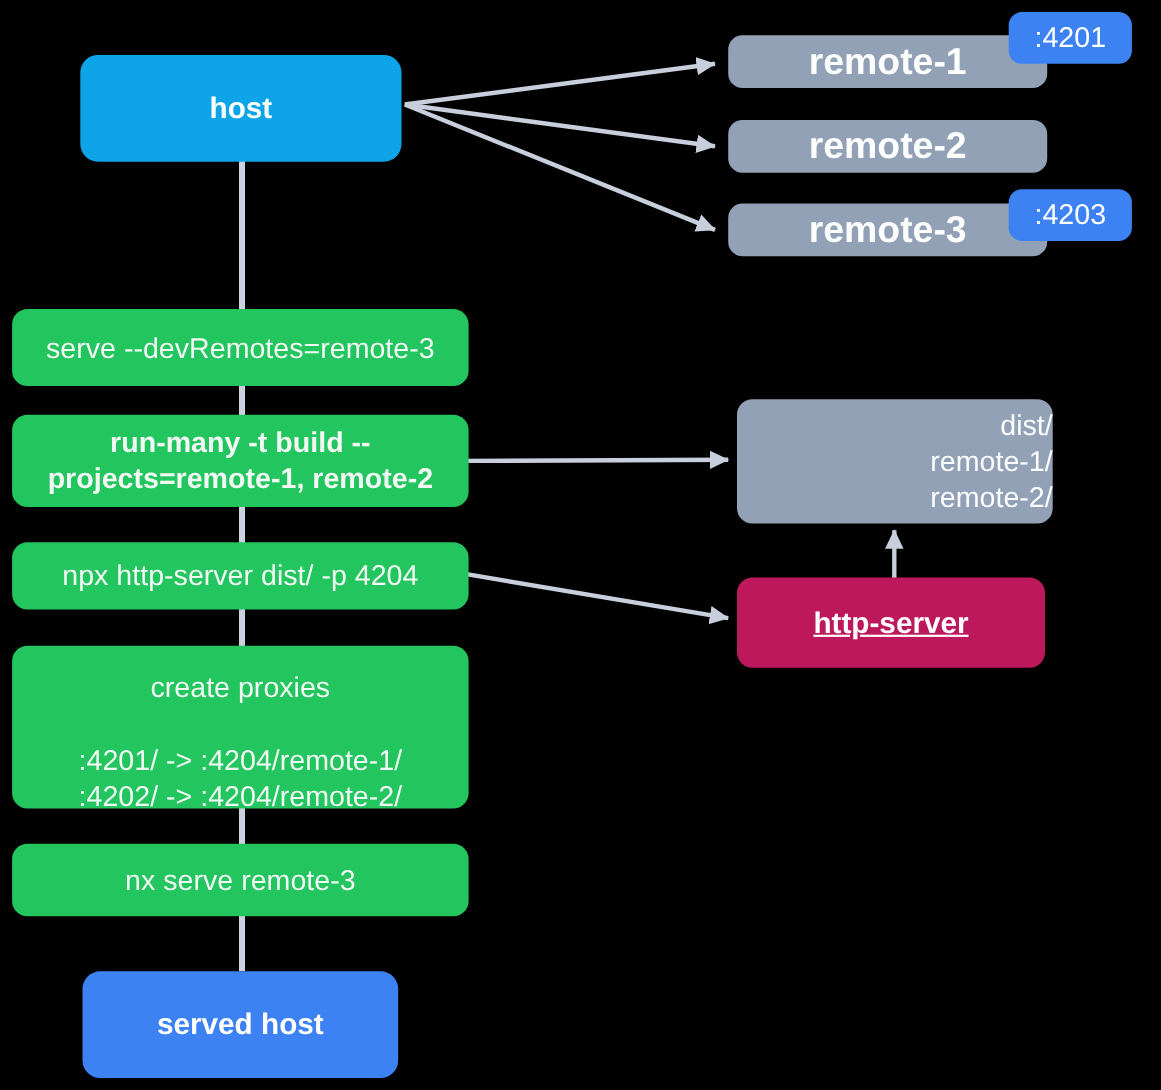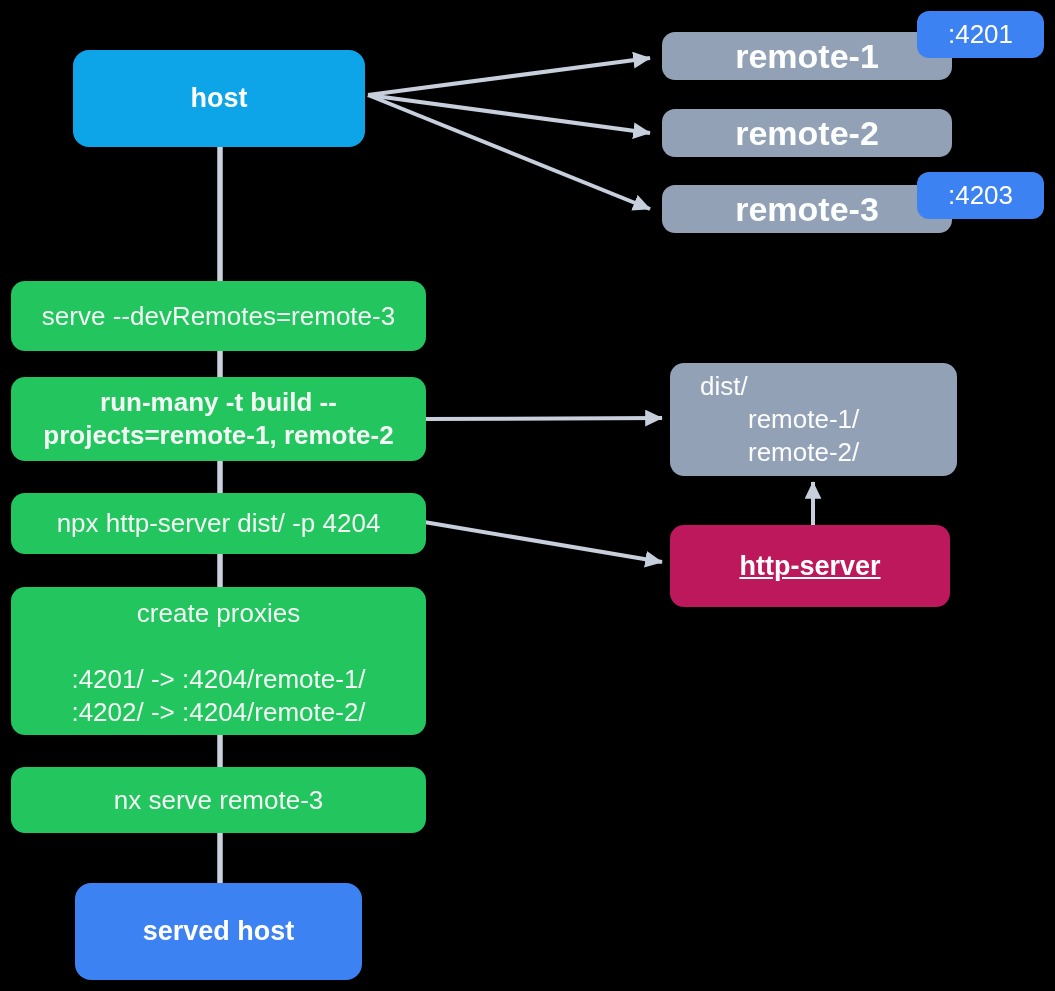--- a/index.html
+++ b/index.html
@@ -50,21 +50,21 @@
     background: #92a1b5;
     border-radius: 13px;
     font-size: 34px; font-weight: 700;
     color: #fdfefe;
   }
   .r1 { top: 32px; }
   .r2 { top: 109px; }
   .r3 { top: 185px; }
   .badge {
     position: absolute;
-    left: 917px; width: 127px; height: 47px;
+    left: 917px; width: 112px; height: 47px;
     background: #3d82f2;
     border-radius: 12px;
     display: flex; align-items: center; justify-content: center;
     color: #ffffff;
     font-size: 26px; font-weight: 500;
     z-index: 3;
   }
   .b1 { top: 11px; }
   .b2 { top: 97px; }
   .b3 { top: 172px; }
@@ -76,30 +76,30 @@
     color: #f2f8f4;
     line-height: 33px;
   }
   .serve-cmd { top: 281px; height: 70px; }
   .build-cmd { top: 377px; height: 84px; flex-direction: column; font-weight: bold; }
   .npx-cmd { top: 493px; height: 61px; }
   .proxies-cmd {
     top: 587px; height: 148px;
     flex-direction: column;
     justify-content: flex-start;
-    padding-top: 10px;
+    padding-top: 22px;
   }
   .proxies-cmd .p-rules { margin-top: 33px; }
   .nx3-cmd { top: 767px; height: 66px; }
   .dist {
     left: 670px; top: 363px; width: 287px; height: 113px;
     background: #92a1b5;
     border-radius: 14px;
     flex-direction: column;
-    align-items: flex-start;
+    align-items: flex-end;
     justify-content: flex-start;
     text-align: left;
     padding: 7px 0 0 30px;
     font-size: 26px;
     line-height: 33px;
     color: #fbfdfe;
   }
   .dist .indent { margin-left: 48px; }
   .httpsrv {
     left: 670px; top: 525px; width: 280px; height: 82px;

